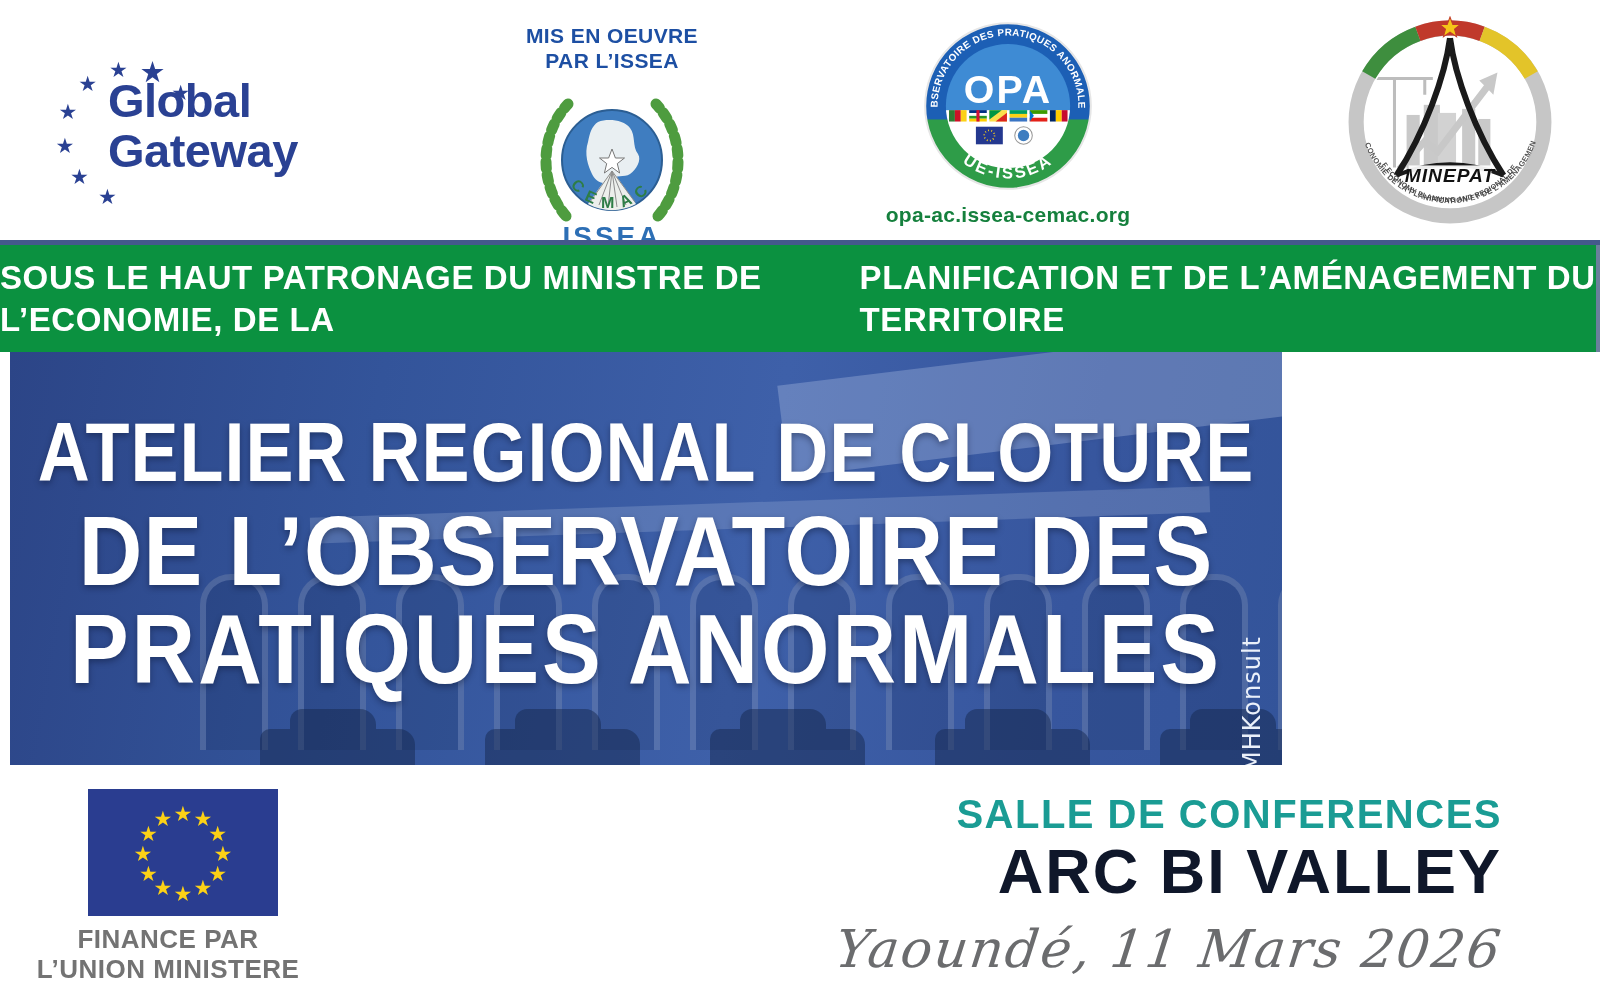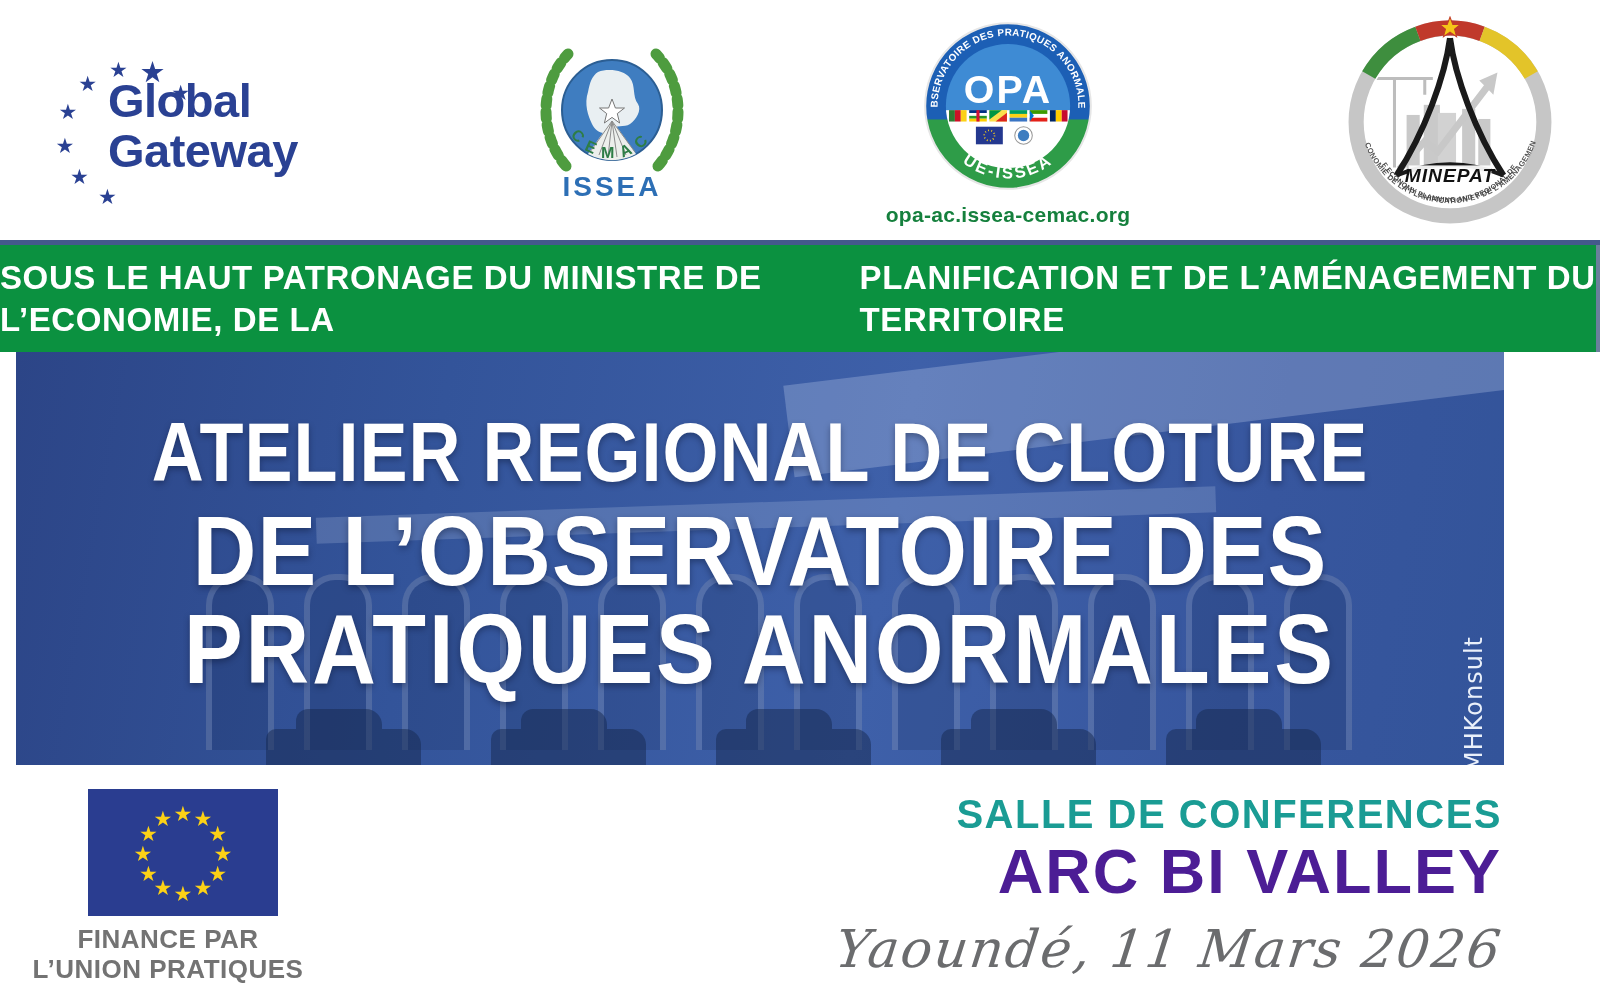--- a/index.html
+++ b/index.html
@@ -24,21 +24,21 @@
   .minepat-block{position:absolute;left:1340px;top:16px;width:220px;text-align:center;}
 
   
   .band-sep{position:absolute;top:240px;left:0;width:1600px;height:5px;background:#44598C;}
   .patronage{position:absolute;top:245px;left:0;width:1600px;height:107px;background:#0B9140;
              display:flex;flex-direction:row;justify-content:center;align-items:center;gap:3px;
              border-right:4px solid #6B7F9C;box-sizing:border-box;}
   .patronage-line{color:#ffffff;font-weight:bold;font-size:33px;letter-spacing:0.6px;line-height:1.25;}
 
   
-  .hero{position:absolute;top:352px;left:16px;width:1488px;height:413px;overflow:hidden;
+  .hero{position:absolute;top:352px;left:10px;width:1272px;height:413px;overflow:hidden;
         background:linear-gradient(100deg,#2C4587 0%,#33549A 28%,#3E60A9 58%,#37569E 82%,#33549A 100%);}
   .hero-roof{position:absolute;left:770px;top:-14px;width:780px;height:92px;
              background:rgba(212,226,246,0.26);transform:rotate(-7deg);}
   .hero-roof2{position:absolute;left:300px;top:150px;width:900px;height:26px;
              background:rgba(222,232,250,0.18);transform:rotate(-2deg);}
   .hero-arches{position:absolute;left:190px;top:222px;display:flex;gap:30px;opacity:0.55;}
   .arch{width:56px;height:170px;border:6px solid rgba(226,236,252,0.33);border-bottom:none;
         border-radius:31px 31px 0 0;background:rgba(14,28,64,0.28);}
   .hero-cars{position:absolute;left:250px;bottom:-8px;display:flex;gap:70px;opacity:0.5;}
   .car{width:155px;height:44px;background:#16294F;border-radius:10px 16px 4px 4px;position:relative;}
@@ -55,21 +55,21 @@
              transform:rotate(180deg);color:#EAF0FA;font-family:"DejaVu Sans",sans-serif;
              font-size:24px;letter-spacing:1px;display:flex;align-items:center;}
 
   
   .footer{position:absolute;top:765px;left:0;width:1600px;height:242px;background:#ffffff;}
   .eu-flag{position:absolute;left:88px;top:24px;width:190px;height:127px;background:#2A3D90;}
   .funding{position:absolute;left:12px;top:160px;width:312px;text-align:center;font-weight:bold;
            font-size:26px;line-height:1.14;color:#737373;letter-spacing:0.5px;}
   .venue{position:absolute;right:98px;top:20px;text-align:right;}
   .venue-1{color:#1A9C94;font-weight:bold;font-size:40px;letter-spacing:1.5px;margin-top:7px;}
-  .venue-2{color:#4c1d95;font-weight:bold;font-size:63px;letter-spacing:2px;line-height:1.02;margin-top:2px;}
+  .venue-2{color:#0f172a;font-weight:bold;font-size:63px;letter-spacing:2px;line-height:1.02;margin-top:2px;}
   .venue-date{margin-top:16px;font-family:"DejaVu Serif",serif;font-style:italic;font-size:52px;
               color:#6B6C6E;transform:skewX(-7deg);letter-spacing:2px;white-space:nowrap;}
 </style>
 </head>
 <body>
 
 <div class="banner">
 
   <header class="logo-band">
 
@@ -84,20 +84,24 @@
           <span class="star" style="left: 37.4411px; top: 130.424px; font-size: 21px; color: rgb(42, 65, 147);">★</span>
           <span class="star" style="left: 65.4267px; top: 150.02px; font-size: 21px; color: rgb(42, 65, 147);">★</span>
         </div>
       <div class="gg-text">
         <div>Global</div>
         <div>Gateway</div>
       </div>
     </div>
 
     <div class="issea-block">
+      <div class="issea-caption">
+        <div>MIS EN OEUVRE</div>
+        <div>PAR L’ISSEA</div>
+      </div>
       <svg width="180" height="178" viewBox="0 0 160 178">
         <path d="M34,142 C8,112 6,62 36,30" fill="none" stroke="#4E9C3F" stroke-width="11" stroke-dasharray="7 6" stroke-linecap="round"></path>
         <path d="M126,142 C152,112 154,62 124,30" fill="none" stroke="#4E9C3F" stroke-width="11" stroke-dasharray="7 6" stroke-linecap="round"></path>
         <circle cx="80" cy="86" r="50" fill="#3F7DC0" stroke="#2B5E93" stroke-width="2"></circle>
         <path d="M66,48 C76,44 92,46 98,54 C104,62 100,72 106,80 C110,86 104,96 98,100 C92,104 84,100 78,106
                  C72,112 64,108 60,100 C56,92 52,80 56,68 C58,58 60,52 66,48 Z" fill="#F2F6F4" opacity="0.95"></path>
         <path d="M80,96 L56,130 A50,50 0 0 0 104,130 Z" fill="#EDEFEC"></path>
         <g stroke="#8C8C8C" stroke-width="1">
           <line x1="80" y1="97" x2="58" y2="128"></line>
             <line x1="80" y1="97" x2="67" y2="131"></line>
@@ -272,21 +276,21 @@
         <span class="star" style="left: 115px; top: 98.141px; font-size: 21px; color: rgb(252, 209, 22);">★</span>
         <span class="star" style="left: 95px; top: 103.5px; font-size: 21px; color: rgb(252, 209, 22);">★</span>
         <span class="star" style="left: 75px; top: 98.141px; font-size: 21px; color: rgb(252, 209, 22);">★</span>
         <span class="star" style="left: 60.359px; top: 83.5px; font-size: 21px; color: rgb(252, 209, 22);">★</span>
         <span class="star" style="left: 55px; top: 63.5px; font-size: 21px; color: rgb(252, 209, 22);">★</span>
         <span class="star" style="left: 60.359px; top: 43.5px; font-size: 21px; color: rgb(252, 209, 22);">★</span>
         <span class="star" style="left: 75px; top: 28.859px; font-size: 21px; color: rgb(252, 209, 22);">★</span>
       </div>
     <div class="funding">
       <div>FINANCE PAR</div>
-      <div>L’UNION PRATIQUES</div>
+      <div>L’UNION MINISTERE</div>
     </div>
     <div class="venue">
       <div class="venue-1">SALLE DE CONFERENCES</div>
       <div class="venue-2">ARC BI VALLEY</div>
       <div class="venue-date">Yaoundé, 11 Mars 2026</div>
     </div>
   </footer>
 
 </div>
 

